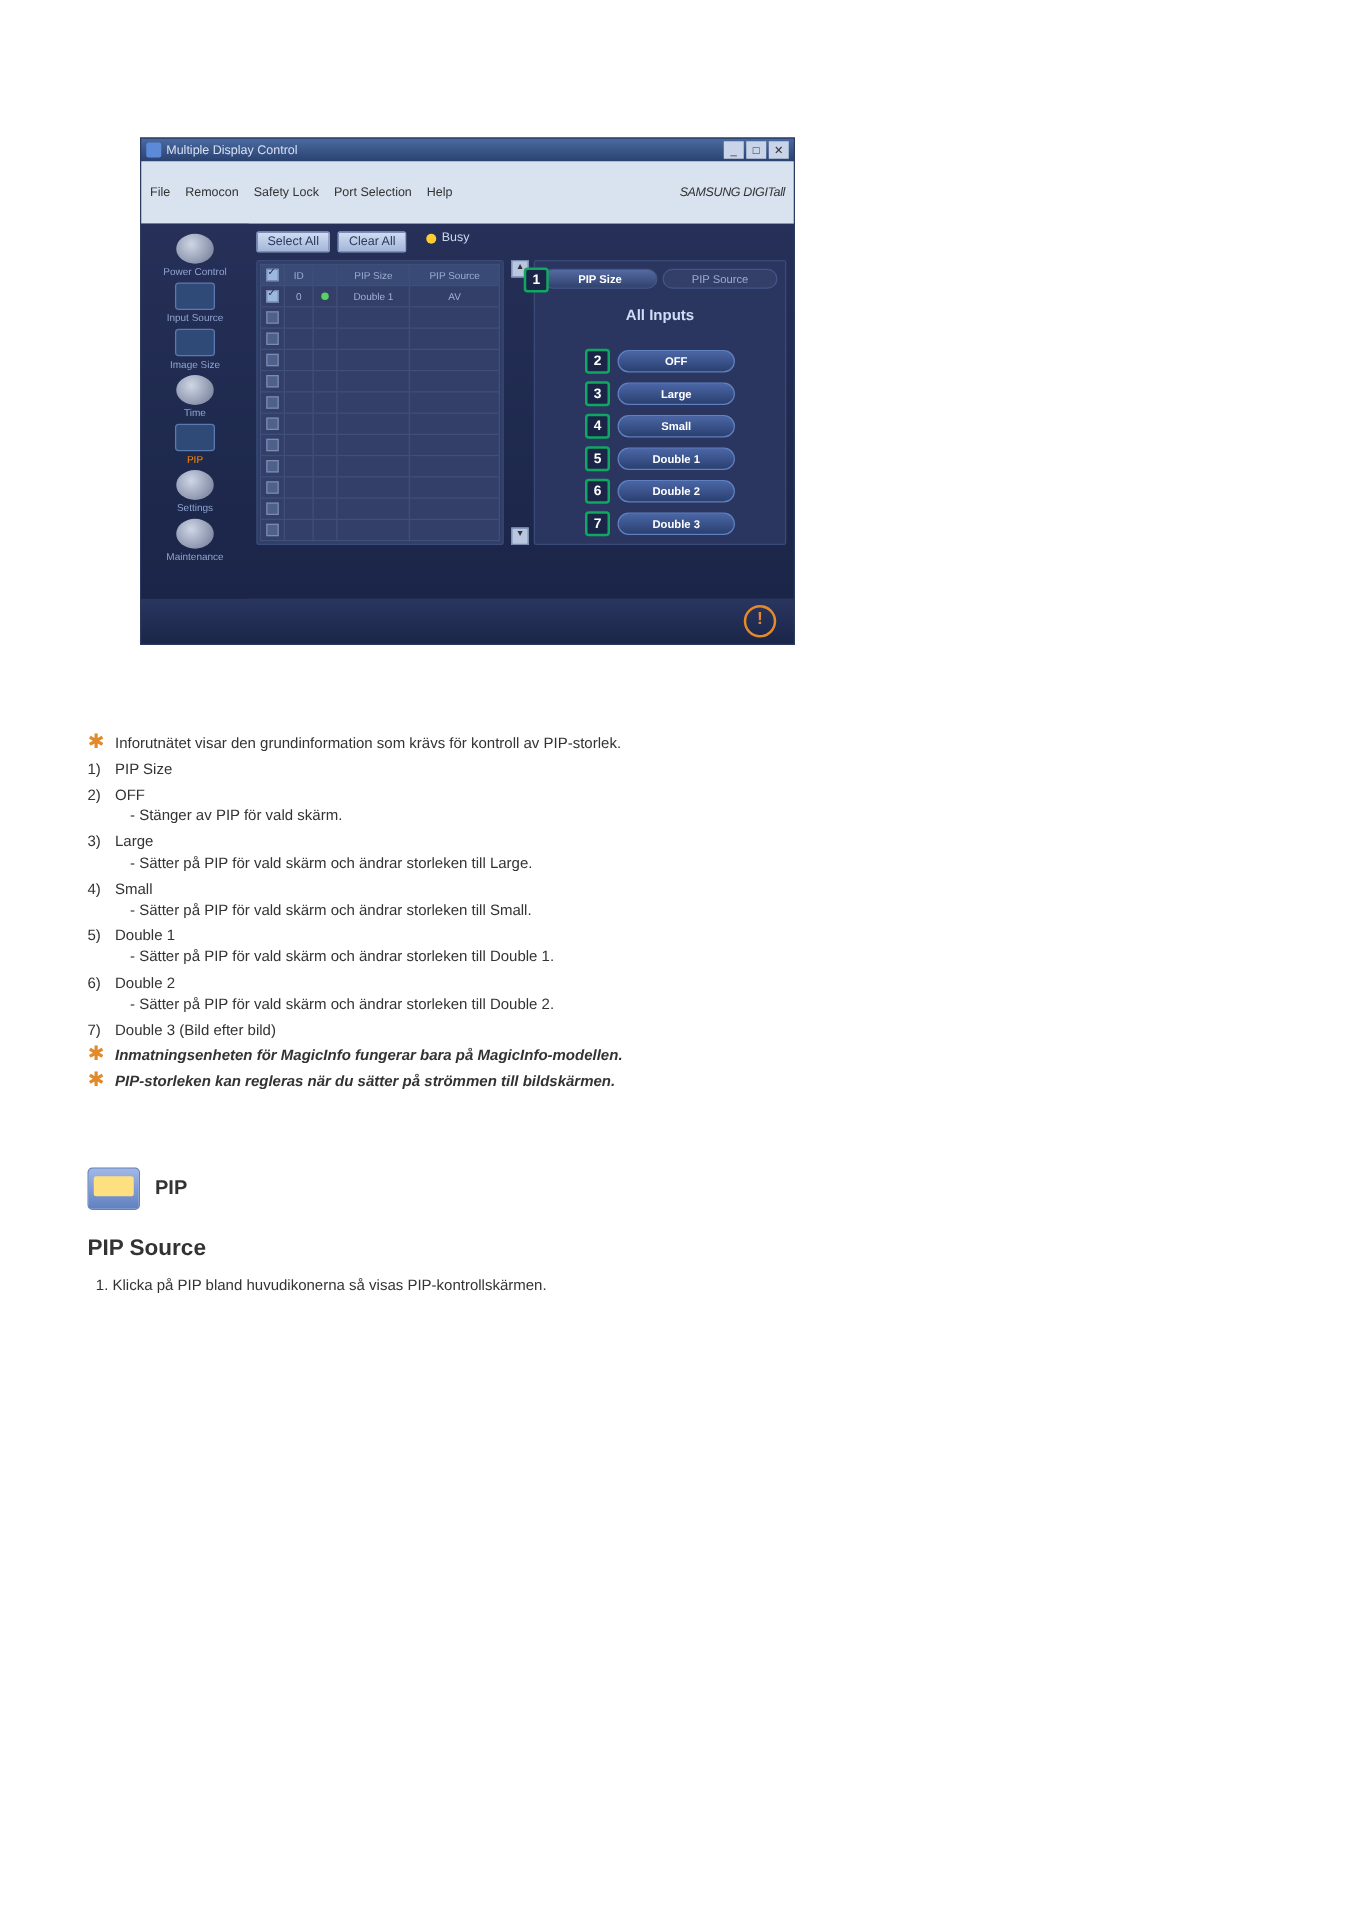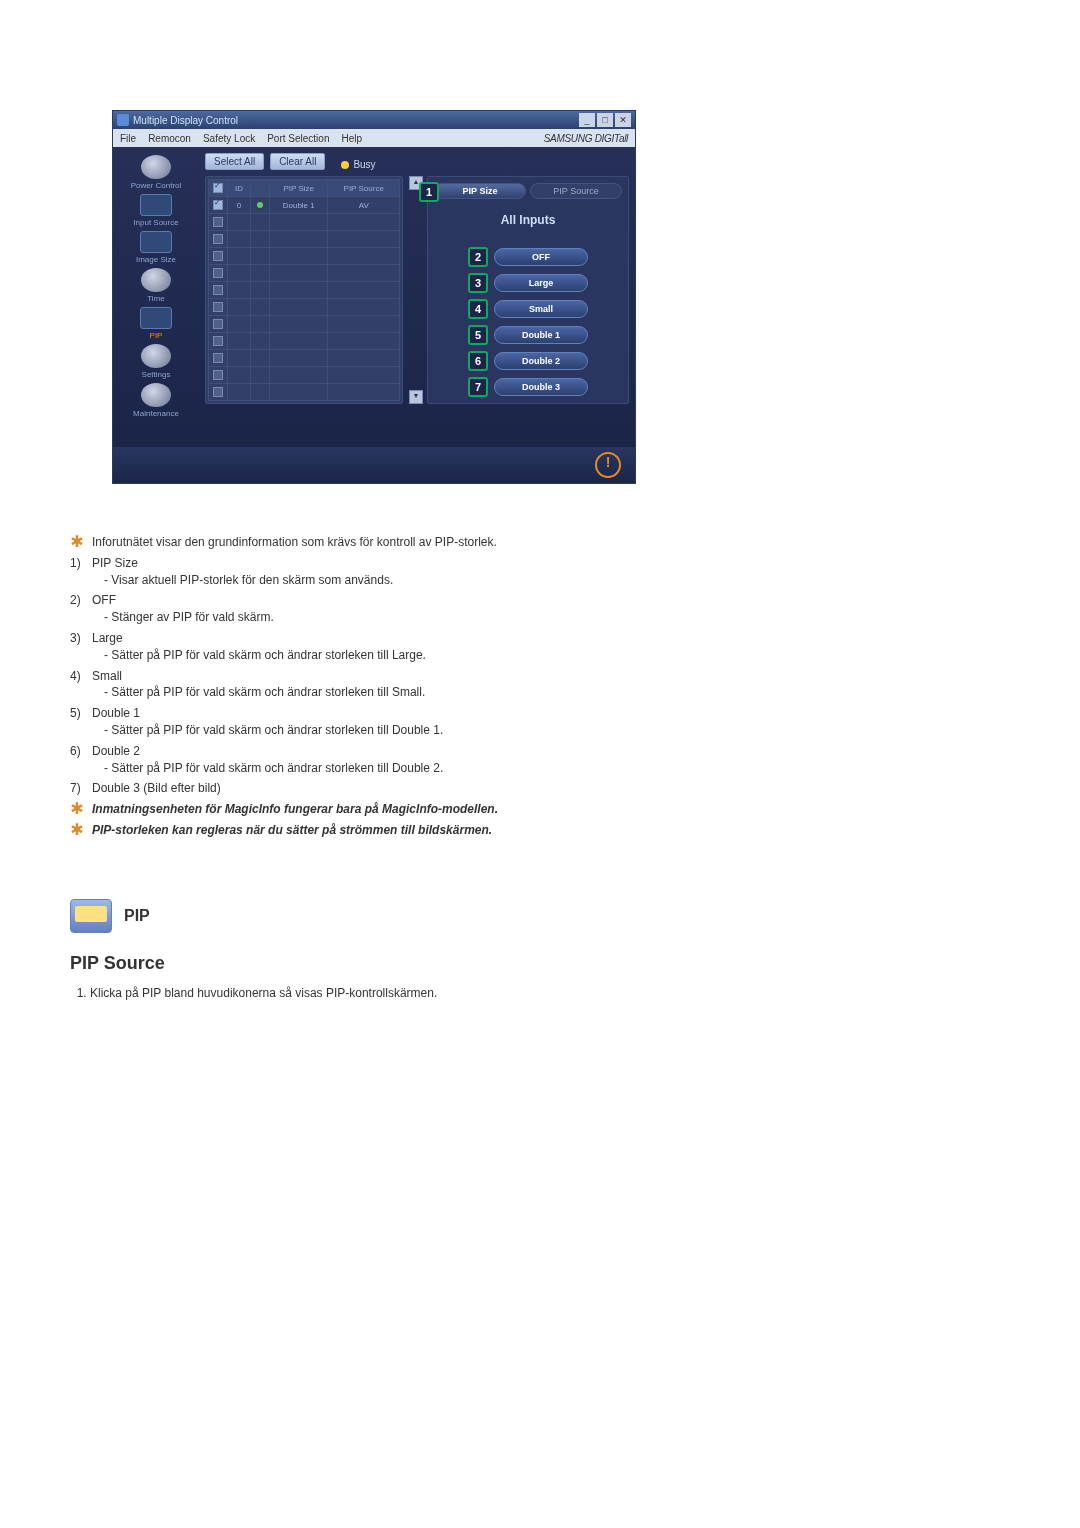--- a/index.html
+++ b/index.html
@@ -9,21 +9,21 @@
     font-family: Verdana, Arial, sans-serif;
     font-size: 12px;
     color: #333;
     width: 1080px;
   }
   .page {
     padding: 110px 70px 60px 70px;
   }
   .app-window {
     width: 522px;
-    margin: 0 0 50px 42px;
+    margin: 0 0 70px 42px;
     border: 1px solid #2a3a60;
     background: #2a3a60;
   }
   .titlebar {
     height: 18px;
     background: linear-gradient(#4a6aa0, #2a4270);
     display: flex;
     align-items: center;
     padding: 0 4px;
     color: #d6e0f4;
@@ -46,21 +46,21 @@
     align-items: center;
     justify-content: center;
     font-size: 9px;
     color: #333;
   }
   .menubar {
     height: 18px;
     background: #d9e2ef;
     display: flex;
     align-items: center;
-    padding: 0 4px;
+    padding: 16px 4px;
     gap: 6px;
   }
   .menubar span {
     font-size: 10px;
     color: #333;
     padding: 0 3px;
   }
   .brand-area {
     margin-left: auto;
     font-size: 8px;
@@ -103,21 +103,21 @@
     color: #8ea4d0;
   }
   .sidebar-label.active { color: #ff8a00; }
   .main-area {
     flex: 1;
     padding: 6px;
     position: relative;
   }
   .toolbar-row {
     display: flex;
-    align-items: flex-end;
+    align-items: flex-start;
     gap: 6px;
     margin-bottom: 6px;
   }
   .soft-btn {
     padding: 2px 8px;
     font-size: 10px;
     color: #2a3a60;
     background: linear-gradient(#d0dcf2, #a3b5d8);
     border: 1px solid #8aa0c8;
     border-radius: 2px;
@@ -646,21 +646,21 @@
       <div class="status-icon"></div>
     </div>
   </div>
 
   <div class="star-line">
     <div class="star">✱</div>
     <div class="para">Inforutnätet visar den grundinformation som krävs för kontroll av PIP-storlek.</div>
   </div>
 
   <ol class="numlist" id="numlist">
-      <li><span class="num">1)</span> PIP Size<span class="desc">- Visar aktuell PIP-storlek för den skärm som används.</span></li>
+      <li><span class="num">1)</span> PIP Size</li>
       <li><span class="num">2)</span> OFF<span class="desc">- Stänger av PIP för vald skärm.</span></li>
       <li><span class="num">3)</span> Large<span class="desc">- Sätter på PIP för vald skärm och ändrar storleken till Large.</span></li>
       <li><span class="num">4)</span> Small<span class="desc">- Sätter på PIP för vald skärm och ändrar storleken till Small.</span></li>
       <li><span class="num">5)</span> Double 1<span class="desc">- Sätter på PIP för vald skärm och ändrar storleken till Double 1.</span></li>
       <li><span class="num">6)</span> Double 2<span class="desc">- Sätter på PIP för vald skärm och ändrar storleken till Double 2.</span></li>
       <li><span class="num">7)</span> Double 3 (Bild efter bild)</li>
     </ol>
 
   <div class="star-line">
     <div class="star">✱</div>

